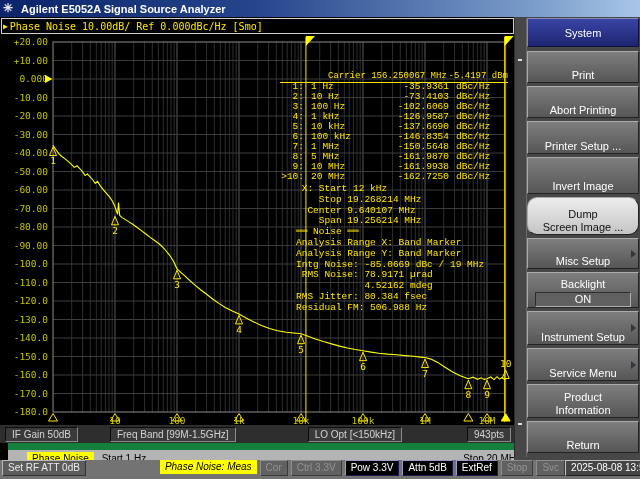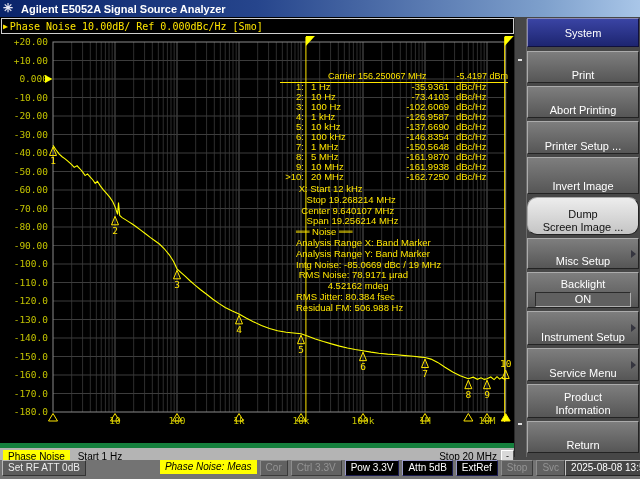--- a/index.html
+++ b/index.html
@@ -11,39 +11,39 @@
     display:flex;align-items:center;color:#fff;font-size:11px;font-weight:bold;}
   .titlebar .logo{width:14px;height:13px;margin:0 4px 0 3px;color:#e6e6f2;font-size:12px;line-height:13px;}
   
   .infobar{position:absolute;left:1px;top:18px;width:511px;height:14px;background:#000;
     border:1px solid #cfcfcf;color:#ffe600;font-size:10px;display:flex;align-items:center;
     font-family:"DejaVu Sans Mono",monospace;}
   .infobar .tri{color:#ffe600;font-size:8px;margin:0 2px 0 1px;}
   
   .chart{position:absolute;left:0;top:34px;width:514px;height:391px;background:#000;}
   .chart svg{position:absolute;left:0;top:0;}
-  .overlay{position:absolute;color:#ffe600;font-family:Liberation Sans, sans-serif;}
+  .overlay{position:absolute;color:#ffe600;font-family:Liberation Mono, monospace;}
   .carrier-row{left:280px;top:37px;width:228px;height:11px;display:flex;font-size:9px;
     border-bottom:1px solid #ffe600;}
   .carrier-row .c1{margin-left:48px;}
   .carrier-row .c2{margin-left:auto;}
   .mtable{left:280px;top:48px;width:230px;font-size:9.5px;line-height:10px;}
   .mrow{display:flex;height:10px;}
   .mrow .n{width:24px;text-align:right;}
   .mrow .f{width:64px;padding-left:7px;}
   .mrow .v{width:74px;text-align:right;}
   .mrow .u{padding-left:7px;}
   .nblock{left:296px;top:150px;font-size:9.5px;line-height:10.8px;white-space:pre;}
   
   .darkbar{position:absolute;left:0;top:425px;width:516px;height:18px;background:#2e2e2e;
     display:flex;align-items:center;font-size:10px;color:#d4d4d4;}
   .dbox{background:#3a3a3a;border:1px solid #8a8a8a;border-top-color:#0c0c0c;border-left-color:#0c0c0c;
     padding:0 6px;height:13px;line-height:13px;white-space:nowrap;}
-  .midbar{position:absolute;left:0;top:443px;width:516px;height:17px;background:#b4b4b4;
-    border-top:5px solid #15803d;display:flex;align-items:center;font-size:10px;color:#000;}
+  .midbar{position:absolute;left:8px;top:443px;width:516px;height:17px;background:#b4b4b4;
+    border-top:7px solid #15803d;display:flex;align-items:center;font-size:10px;color:#000;padding-left:16px;}
   .chip-y{background:#ffff00;color:#000;padding:0 5px;height:13px;line-height:13px;margin-left:3px;}
   .minus-btn{width:11px;height:12px;background:#d9d9d9;border:1px solid #fff;
     border-right-color:#555;border-bottom-color:#555;font-size:9px;line-height:10px;text-align:center;
     margin-left:4px;margin-right:2px;color:#000;}
   
   .statusbar{position:absolute;left:0;top:460px;width:640px;height:19px;background:#737373;
     display:flex;align-items:flex-start;font-size:10px;}
   .sitem{height:14px;line-height:14px;padding:0 5px;white-space:nowrap;}
   .s-box{background:#5c5c5c;color:#ececec;border:1px solid #b8b8b8;border-right-color:#333;border-bottom-color:#333;margin-left:2px;}
   .s-activeyellow{background:#ffff00;color:#000;margin-left:74px;font-style:italic;}
@@ -300,20 +300,26 @@
           <span class="n">&gt;10:</span>
           <span class="f">20 MHz</span>
           <span class="v">-162.7250</span>
           <span class="u">dBc/Hz</span>
         </div>
       </div>
 
     <div class="overlay nblock" id="noise-block"><div> X: Start 12 kHz</div><div>    Stop 19.268214 MHz</div><div>  Center 9.640107 MHz</div><div>    Span 19.256214 MHz</div><div>══ Noise ══</div><div>Analysis Range X: Band Marker</div><div>Analysis Range Y: Band Marker</div><div>Intg Noise: -85.0669 dBc / 19 MHz</div><div> RMS Noise: 78.9171 µrad</div><div>            4.52162 mdeg</div><div>RMS Jitter: 80.384 fsec</div><div>Residual FM: 506.988 Hz</div></div>
   </div>
 
+  <div class="darkbar">
+    <span class="dbox" style="margin-left:5px">IF Gain 50dB</span>
+    <span class="dbox" style="margin-left:32px">Freq Band [99M-1.5GHz]</span>
+    <span class="dbox" style="margin-left:72px">LO Opt [&lt;150kHz]</span>
+    <span class="dbox" style="margin-left:auto;margin-right:5px">943pts</span>
+  </div>
 
   <div class="midbar">
     <span class="chip-y">Phase Noise</span>
     <span style="margin-left:8px">Start 1 Hz</span>
     <span style="margin-left:auto">Stop 20 MHz</span>
     <span class="minus-btn">-</span>
   </div>
 
   <div class="statusbar" id="status-bar">
       <span class="sitem s-box">Set RF ATT 0dB</span>

